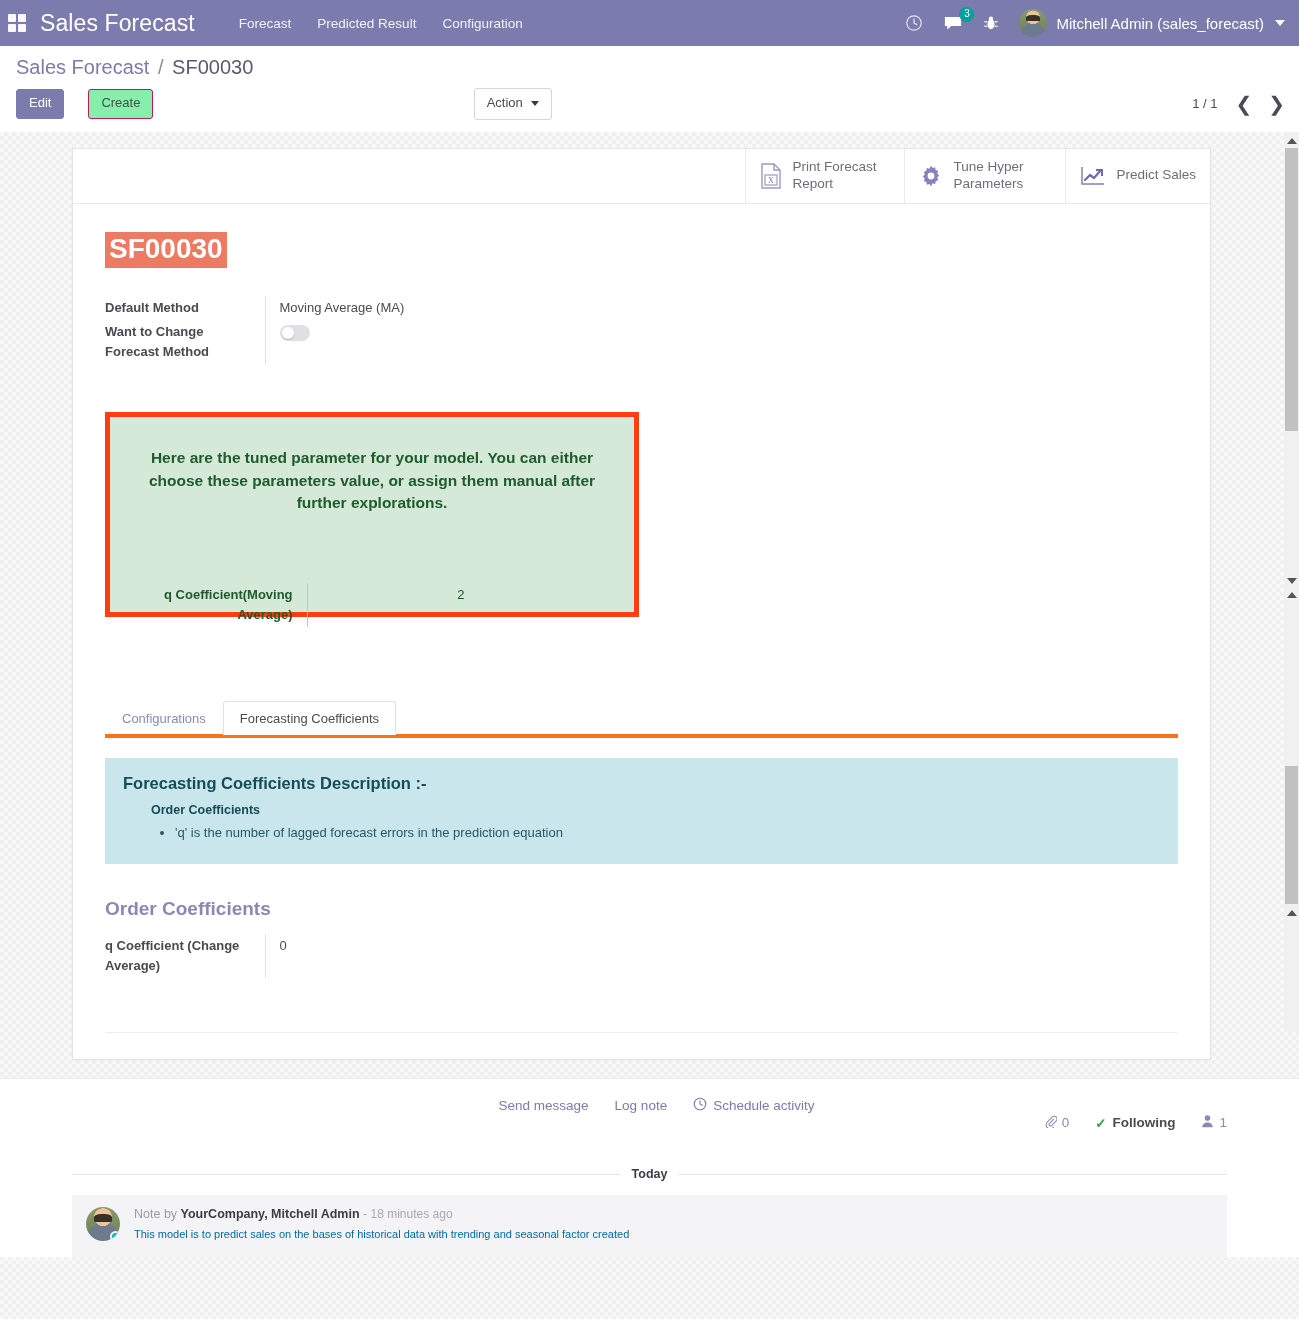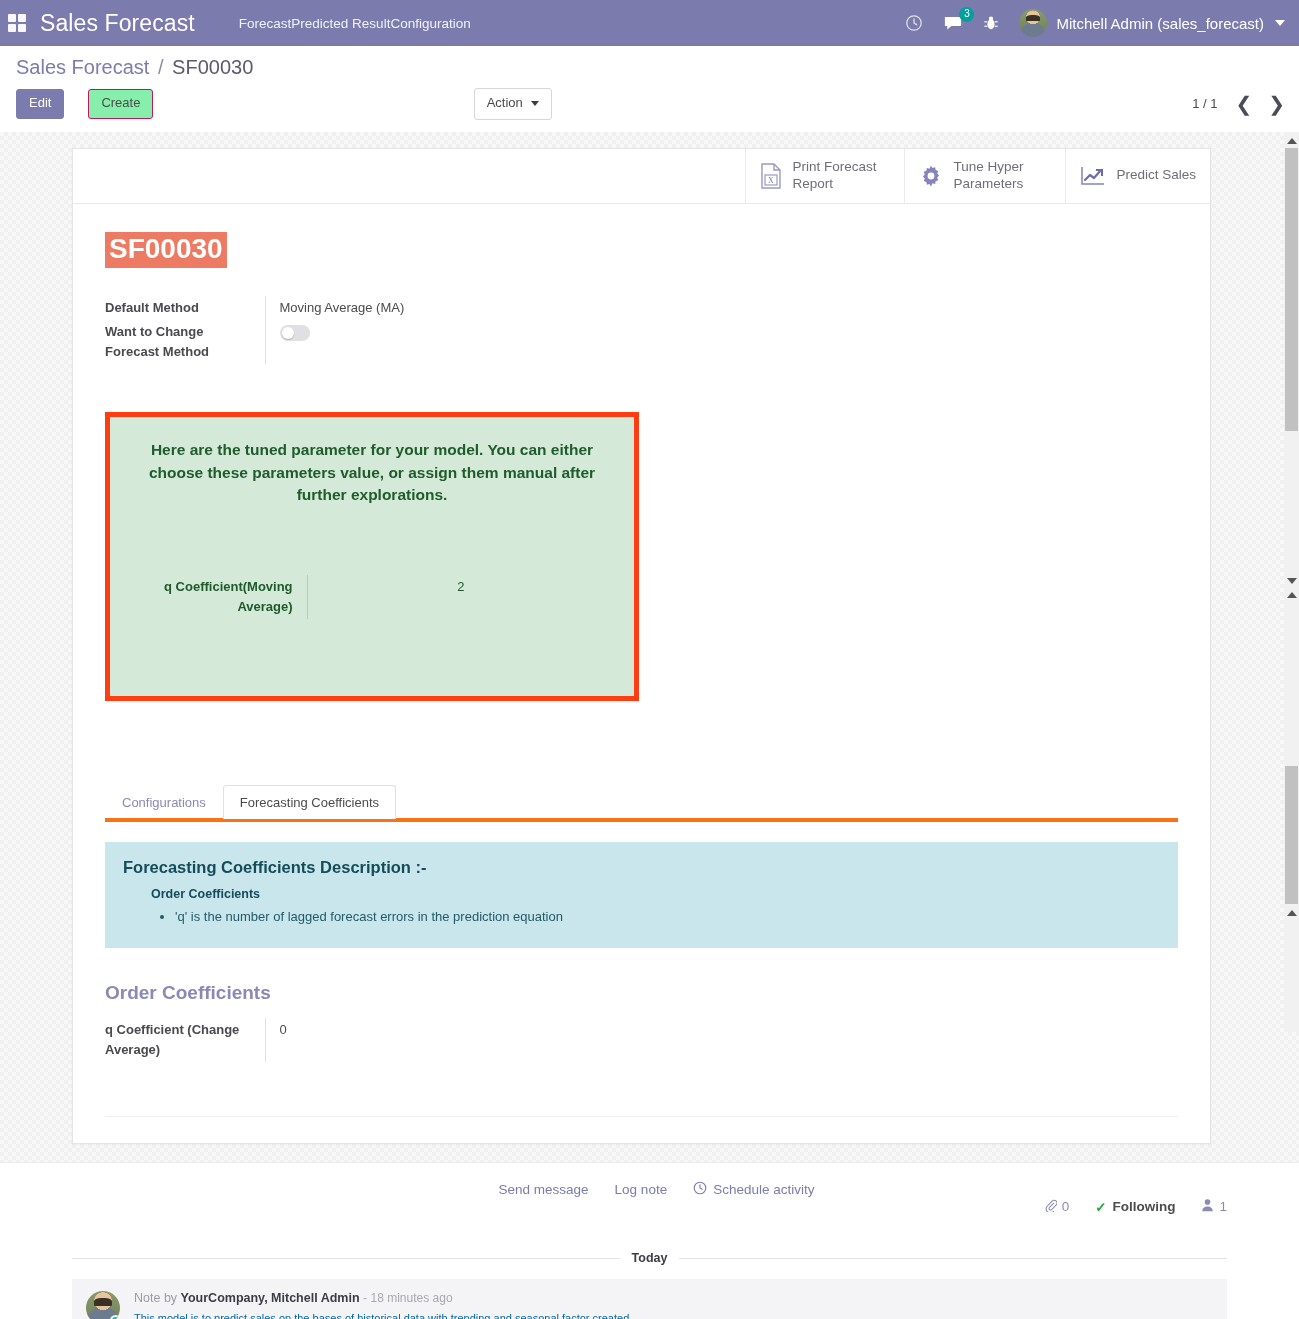--- a/index.html
+++ b/index.html
@@ -34,21 +34,21 @@
   }
   .apps-icon i { background: #ffffff; display:block; border-radius:1px; opacity:.95;}
   .brand {
     font-size: 23px;
     font-weight: 400;
     color: #ffffff;
     margin-right: 44px;
     white-space: nowrap;
     letter-spacing: .1px;
   }
-  .nav-menu { display: flex; align-items: center; }
+  .nav-menu { display: flex; align-items: center; gap: 26px; }
   .nav-menu a {
     color: #f2f1f9;
     text-decoration: none;
     font-size: 13.5px;
     white-space: nowrap;
   }
   .nav-right {
     margin-left: auto;
     display: flex;
     align-items: center;
@@ -206,24 +206,24 @@
   }
   .toggle::after{
     content:""; position:absolute; left:2px; top:2px; width:12px;height:12px;
     border-radius:50%; background:#fff; box-shadow:0 1px 1px rgba(0,0,0,.2);
   }
 
   
   .green-box {
     margin: 48px 0 0 0;
     width: 534px;
-    height: 289px;
+    height: 205px;
     background:#d4e9d8;
     border: 5px solid #fd3e12;
-    padding: 18px 20px;
+    padding: 26px 20px;
     position: relative;
   }
   .green-title {
     text-align:center;
     font-weight:700;
     color:#1f5c2c;
     font-size: 15.5px;
     line-height: 1.45;
     margin: 4px 2px 0;
   }

